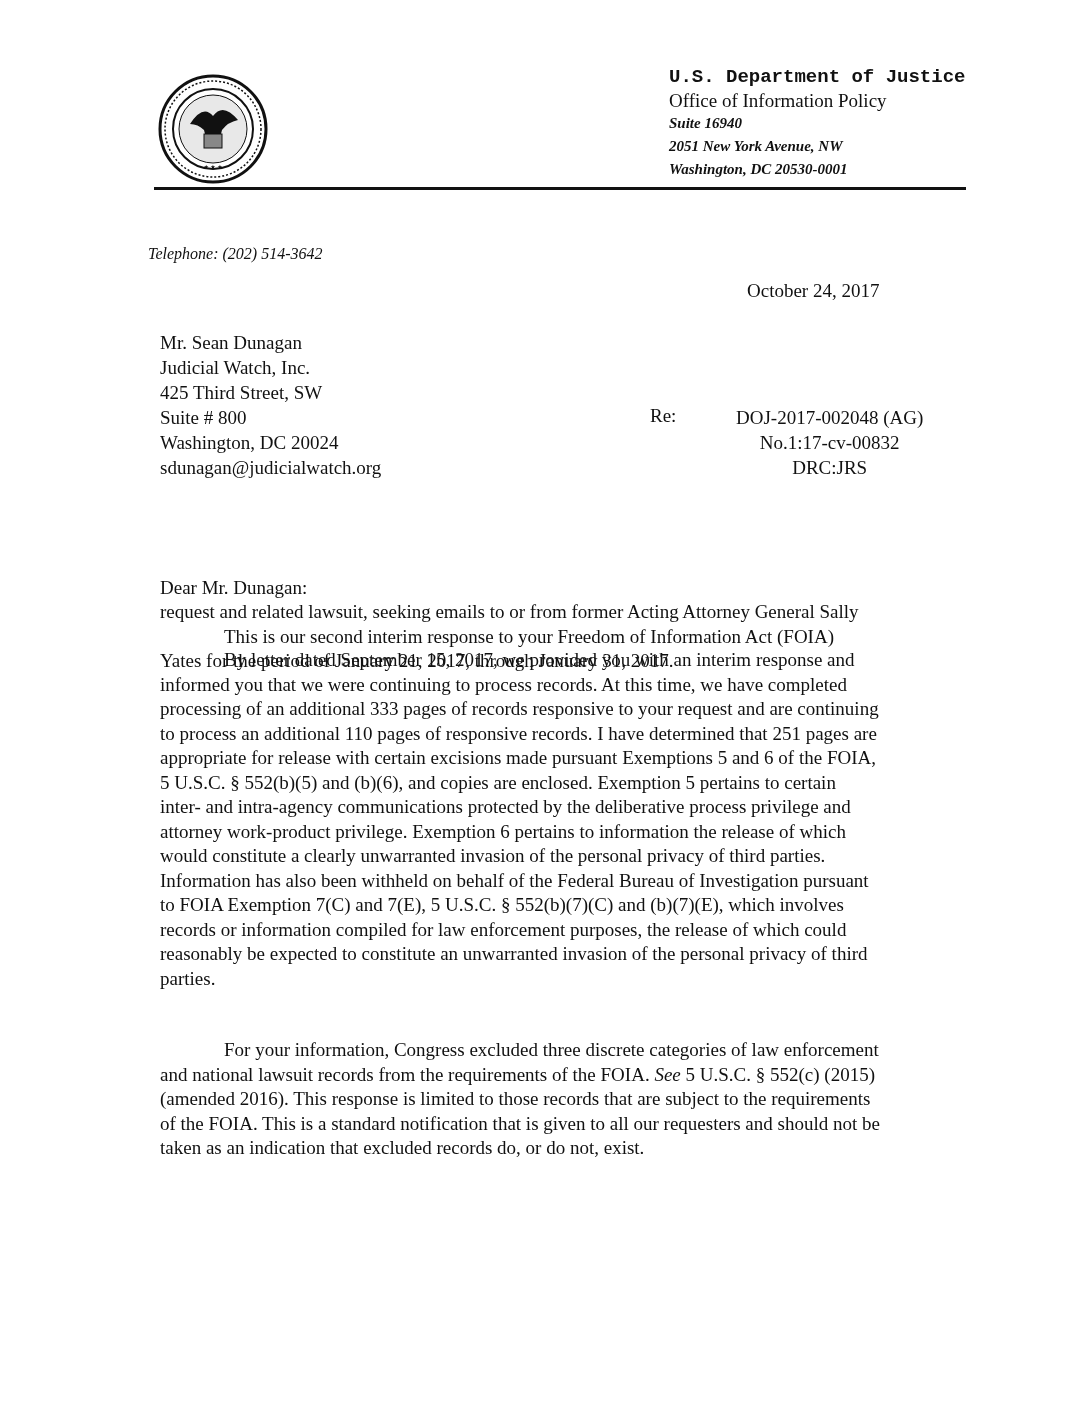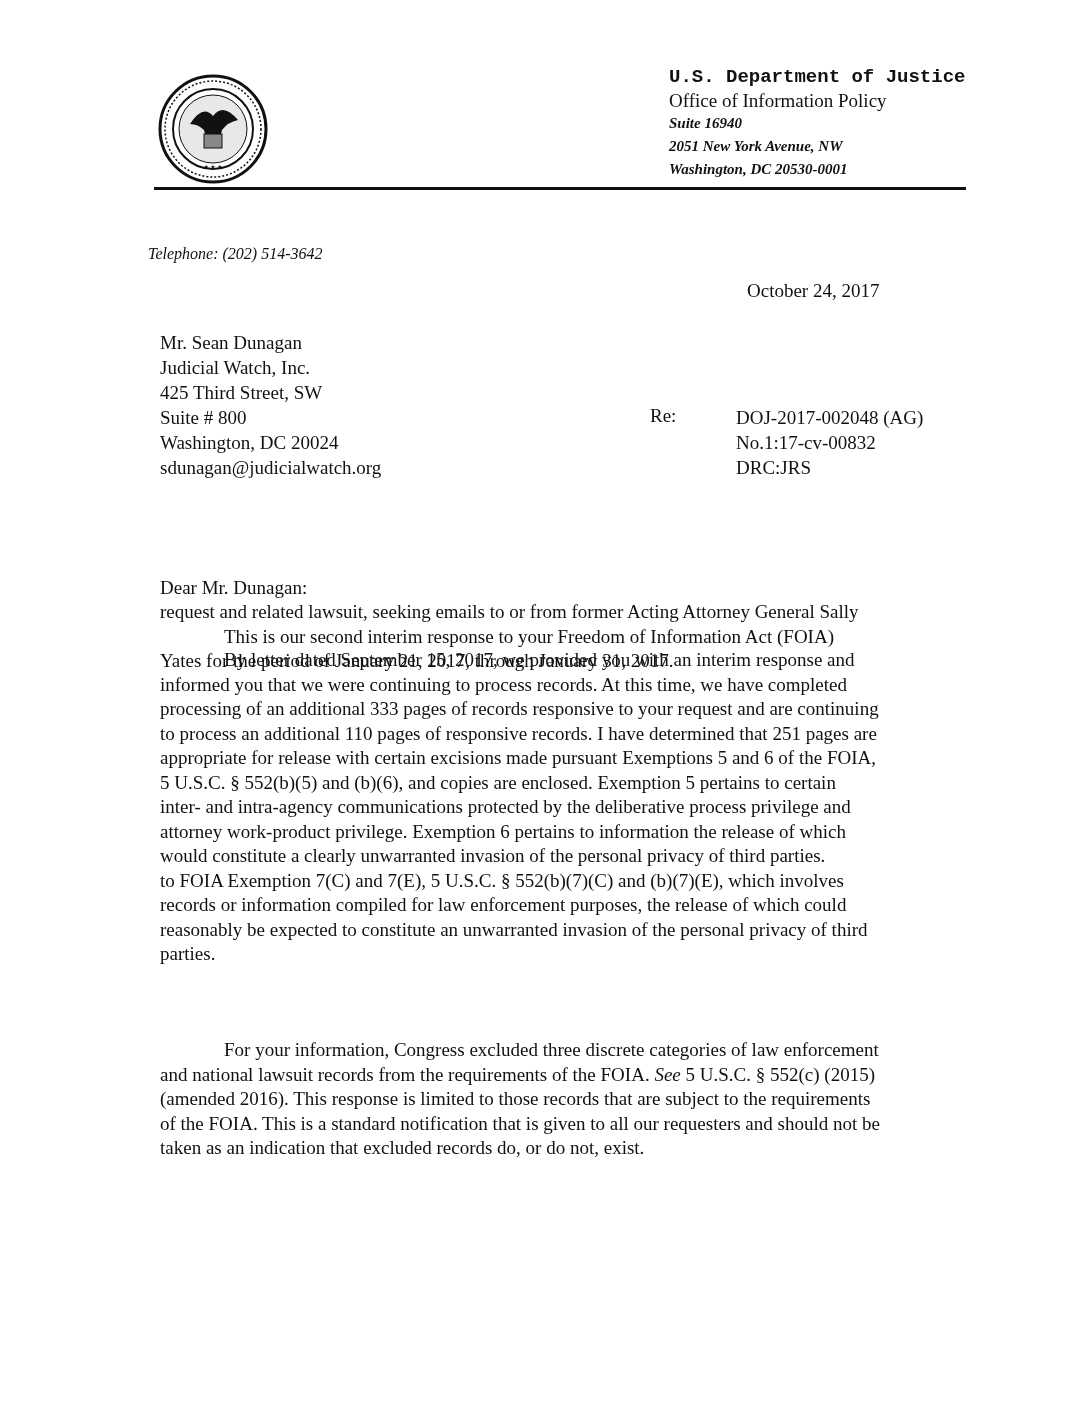--- a/index.html
+++ b/index.html
@@ -9,21 +9,21 @@
   .seal { left: 158px; top: 74px; width: 110px; height: 110px; }
   .lh { left: 669px; top: 66px; line-height: 23px; }
   .lh .agency { font-weight: bold; font-size: 19px; font-family: Liberation Mono, monospace; }
   .lh .office { font-size: 19px; }
   .lh .it { font-style: italic; font-size: 15px; font-weight: 600; }
   .rule { left: 154px; top: 187px; width: 812px; height: 3px; background: #111; }
   .tel { left: 148px; top: 205px; font-style: italic; font-size: 16px; margin-top: 40px; }
   .date { left: 736px; top: 280px; font-size: 19px; margin-left: 11px; }
   .addr { left: 160px; top: 330px; font-size: 19px; line-height: 25px; }
   .re-label { left: 650px; top: 405px; font-size: 19px; }
-  .re-vals { left: 736px; top: 405px; font-size: 19px; line-height: 25px; }
+  .re-vals { left: 736px; top: 405px; font-size: 19px; line-height: 25px; text-align: center; }
   .salutation { left: 160px; top: 577px; font-size: 19px; }
   .para { left: 160px; width: 816px; font-size: 19px; line-height: 24.5px; }
   .para .indent { display: inline-block; width: 64px; }
   .p1 { top: 600px; }
   .p2 { top: 648px; }
   .p3 { top: 1038px; }
   .line { display: block; white-space: nowrap; }
 </style>
 </head>
 <body>
@@ -81,20 +81,21 @@
 <div class="abs para p2">
   <span class="line"><span class="indent"></span><span>By letter dated September 15, 2017, we provided you with an interim response and</span></span>
   <span class="line">informed you that we were continuing to process records.  At this time, we have completed</span>
   <span class="line">processing of an additional 333 pages of records responsive to your request and are continuing</span>
   <span class="line">to process an additional 110 pages of responsive records.  I have determined that 251 pages are</span>
   <span class="line">appropriate for release with certain excisions made pursuant Exemptions 5 and 6 of the FOIA,</span>
   <span class="line">5 U.S.C. § 552(b)(5) and (b)(6), and copies are enclosed.  Exemption 5 pertains to certain</span>
   <span class="line">inter- and intra-agency communications protected by the deliberative process privilege and</span>
   <span class="line">attorney work-product privilege.  Exemption 6 pertains to information the release of which</span>
   <span class="line">would constitute a clearly unwarranted invasion of the personal privacy of third parties.</span>
+  <span class="line">Information has also been withheld on behalf of the Federal Bureau of Investigation pursuant</span>
   <span class="line">to FOIA Exemption 7(C) and 7(E), 5 U.S.C. § 552(b)(7)(C) and (b)(7)(E), which involves</span>
   <span class="line">records or information compiled for law enforcement purposes, the release of which could</span>
   <span class="line">reasonably be expected to constitute an unwarranted invasion of the personal privacy of third</span>
   <span class="line">parties.</span>
 </div>
 
 <div class="abs para p3">
   <span class="line"><span class="indent"></span><span>For your information, Congress excluded three discrete categories of law enforcement</span></span>
   <span class="line"><span>and national lawsuit records from the requirements of the FOIA.  </span><em>See</em><span> 5 U.S.C. § 552(c) (2015)</span></span>
   <span class="line">(amended 2016).  This response is limited to those records that are subject to the requirements</span>

